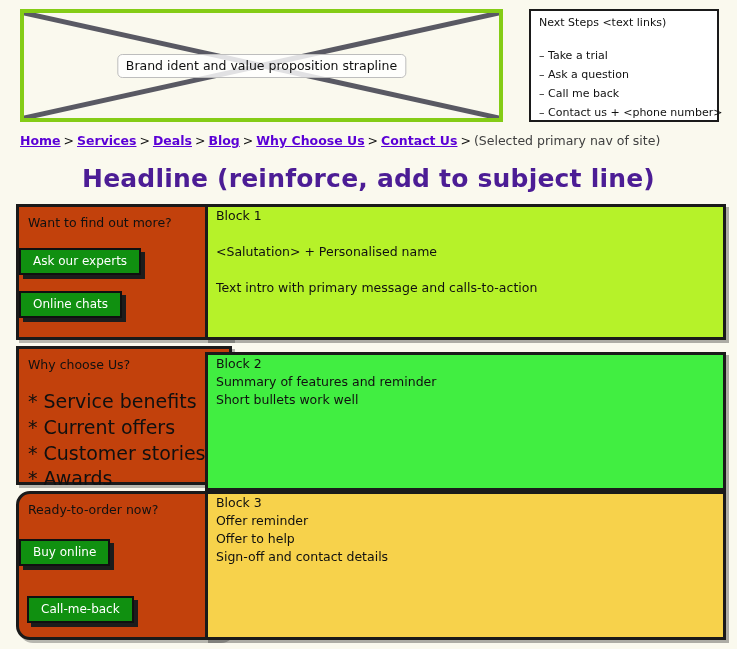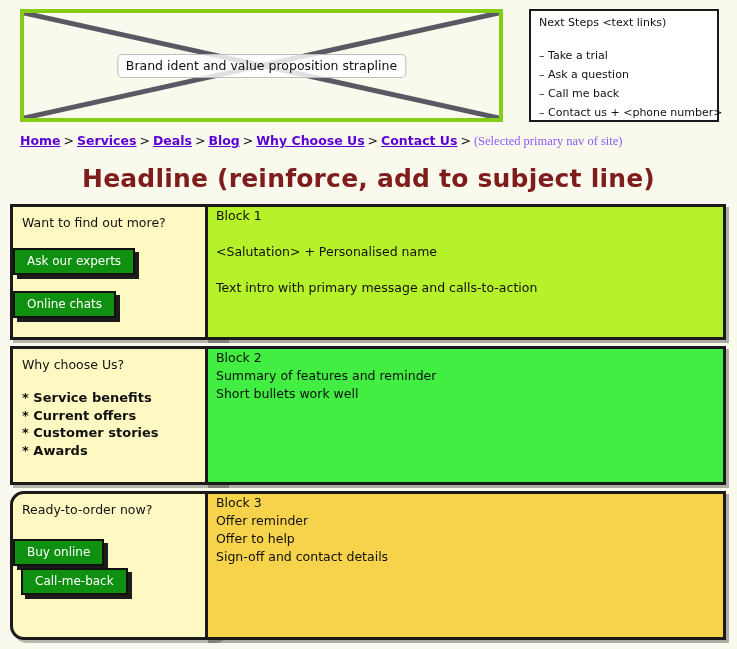--- a/index.html
+++ b/index.html
@@ -101,53 +101,52 @@
     color: #5A00D6;
     text-decoration: underline;
     font-weight: 700;
     cursor: pointer;
   }
   .nav-sep {
     color: #111;
     padding: 0 3px;
   }
   .nav-note {
-    color: #8b5cf6;
-    font-family: Liberation Serif, serif;
+    color: #404040;
   }
 
   
   .headline {
     position: absolute;
     left: 0;
     top: 164px;
     width: 737px;
     text-align: center;
     font-size: 25px;
     font-weight: bold;
-    color: #7f1d1d;
+    color: #4c1d95;
     letter-spacing: 0.2px;
   }
 
   
   .content {
     position: absolute;
     left: 0;
     top: 204px;
     width: 737px;
     height: 440px;
   }
 
   .left-panel {
     position: absolute;
-    left: 10px;
+    left: 16px;
     width: 216px;
     border: 3px solid #1A1A1A;
     box-sizing: border-box;
-    background: #fef9c3;
+    background: #c2410c;
     box-shadow: 3px 3px 0 rgba(30,30,30,0.30);
   }
   .panel-title {
     font-size: 12.5px;
     color: #111;
     padding: 8px 0 0 9px;
   }
 
   .btn-wrap {
     display: flex;
@@ -166,22 +165,22 @@
     text-align: center;
     font-family: "DejaVu Sans", sans-serif;
   }
 
   .bullets {
     margin: 0;
     padding: 0 0 0 9px;
     list-style: none;
   }
   .bullets li {
-    font-size: 13px;
-    font-weight: bold;
+    font-size: 19px;
+    font-weight: normal;
     color: #101010;
     line-height: 1.36;
     white-space: nowrap;
   }
 
   .block {
     position: absolute;
     left: 205px;
     width: 521px;
     border: 3px solid #1A1A1A;
@@ -249,32 +248,32 @@
       <li>* Customer stories</li>
       <li>* Awards</li>
     </ul>
   </div>
 
   <div class="left-panel" style="top:287px; height:149px;border-radius:14px;">
     <div class="panel-title">Ready-to-order now?</div>
     <div class="btn-wrap" style="margin-top:22px;">
       <span class="green-btn">Buy online</span>
     </div>
-    <div class="btn-wrap" style="margin-top:2px;padding-left:8px;">
+    <div class="btn-wrap" style="margin-top:30px;padding-left:8px;">
       <span class="green-btn">Call-me-back</span>
     </div>
   </div>
 
   <div class="block" style="top:0px; height:136px; background:#B6F229;">
     <div class="block-line">Block 1</div>
     <div class="block-line spaced">&lt;Salutation&gt; + Personalised name</div>
     <div class="block-line spaced">Text intro with primary message and calls-to-action</div>
   </div>
 
-  <div class="block" style="top:142px; height:139px; background:#41EE41;">
+  <div class="block" style="top:148px; height:139px; background:#41EE41;">
     <div class="block-line">Block 2</div>
     <div class="block-line">Summary of features and reminder</div>
     <div class="block-line">Short bullets work well</div>
   </div>
 
   <div class="block" style="top:287px; height:149px; background:#F7D24B;">
     <div class="block-line">Block 3</div>
     <div class="block-line">Offer reminder</div>
     <div class="block-line">Offer to help</div>
     <div class="block-line">Sign-off and contact details</div>

